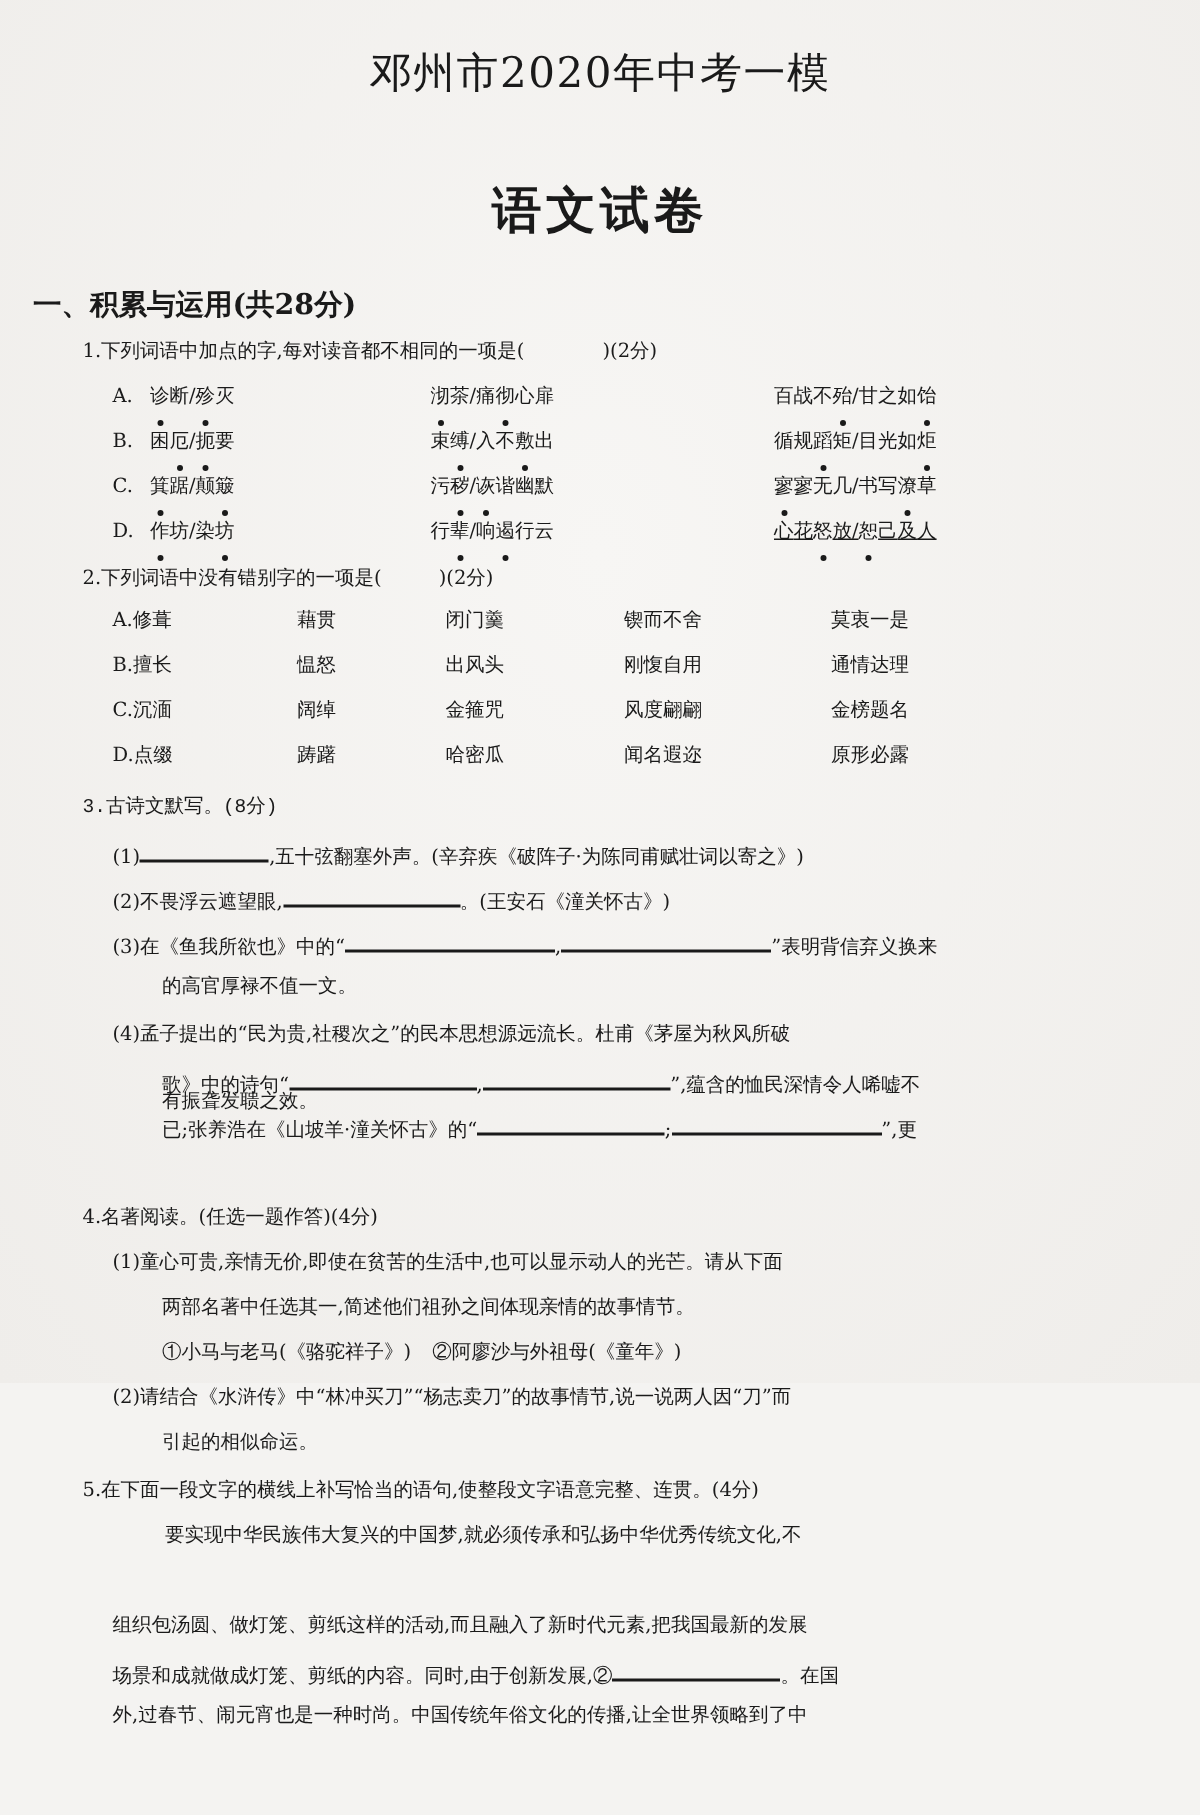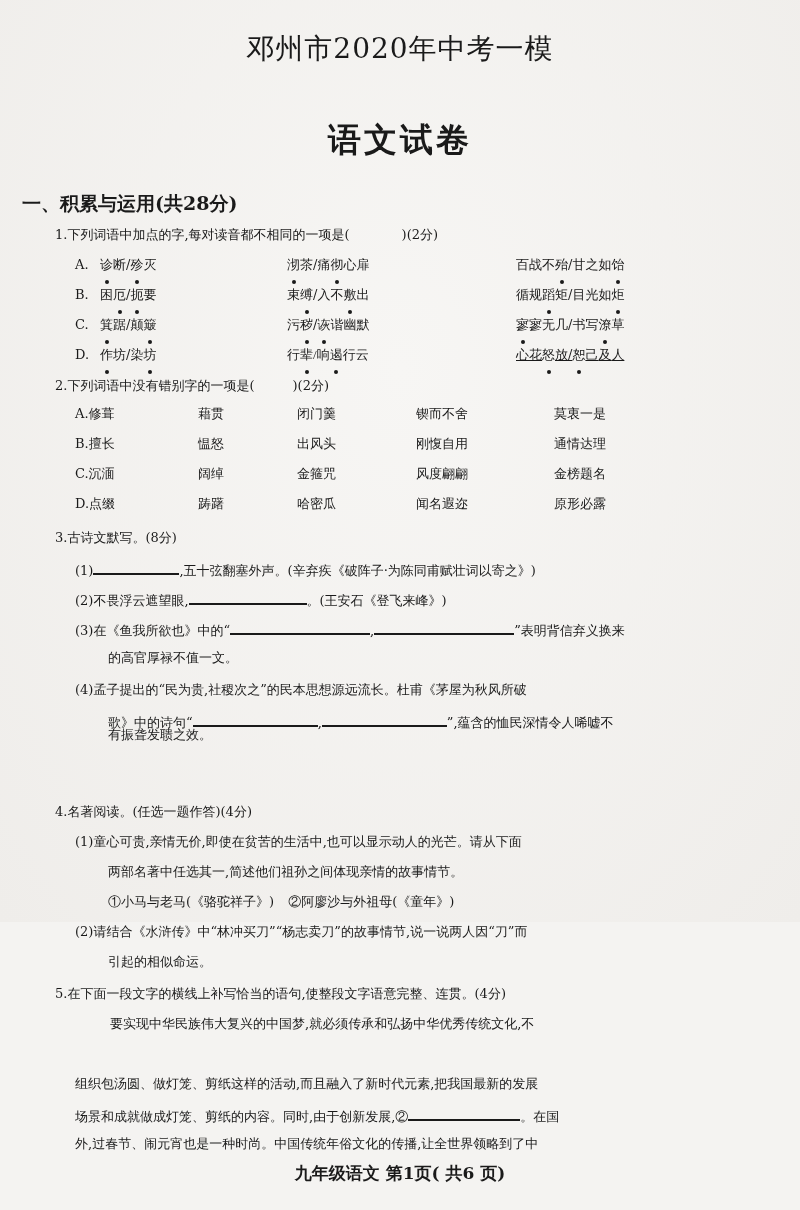--- a/index.html
+++ b/index.html
@@ -47,21 +47,21 @@
       <div class="line" style="left: 75px; top: 282px;">B.</div>
       <div class="line" style="left: 100px; top: 282px;"><span>困</span><span class="emph">厄</span><span>/</span><span class="emph">扼</span><span>要</span></div>
       <div class="line" style="left: 287px; top: 282px;"><span>束</span><span class="emph">缚</span><span>/</span><span>入</span><span>不</span><span class="emph">敷</span><span>出</span></div>
       <div class="line" style="left: 516px; top: 282px;"><span>循</span><span>规</span><span class="emph">蹈</span><span>矩</span><span>/</span><span>目</span><span>光</span><span>如</span><span class="emph">炬</span></div>
       <div class="line" style="left: 75px; top: 312px;">C.</div>
       <div class="line" style="left: 100px; top: 312px;"><span class="emph">箕</span><span>踞</span><span>/</span><span>颠</span><span class="emph">簸</span></div>
       <div class="line" style="left: 287px; top: 312px;"><span>污</span><span class="emph">秽</span><span>/</span><span class="emph">诙</span><span>谐</span><span>幽</span><span>默</span></div>
       <div class="line" style="left: 516px; top: 312px;"><span class="emph">寥</span><span>寥</span><span>无</span><span>几</span><span>/</span><span>书</span><span>写</span><span class="emph">潦</span><span>草</span></div>
       <div class="line" style="left: 75px; top: 342px;">D.</div>
       <div class="line" style="left: 100px; top: 342px;"><span class="emph">作</span><span>坊</span><span>/</span><span>染</span><span class="emph">坊</span></div>
-      <div class="line" style="left: 287px; top: 342px; font-family: Liberation Serif, serif;"><span>行</span><span class="emph">辈</span><span>/</span><span>响</span><span class="emph">遏</span><span>行</span><span>云</span></div>
+      <div class="line" style="left: 287px; top: 342px;"><span>行</span><span class="emph">辈</span><span>/</span><span>响</span><span class="emph">遏</span><span>行</span><span>云</span></div>
       <div class="line" style="left: 516px; top: 342px; text-decoration: underline;"><span>心</span><span>花</span><span class="emph">怒</span><span>放</span><span>/</span><span class="emph">恕</span><span>己</span><span>及</span><span>人</span></div>
     </div>
 
   <div class="line" style="left:55px; top:373px;">
     <span>2.下列词语中没有错别字的一项是(</span><span style="display:inline-block;width:38px;"></span><span>)(2分)</span>
   </div>
   <div>
     <div class="line" style="left:75px; top:401px;">
       <span class="col" style="left:0">A.修葺</span>
       <span class="col" style="left:123px">藉贯</span>
@@ -85,48 +85,50 @@
     </div>
     <div class="line" style="left:75px; top:491px;">
       <span class="col" style="left:0">D.点缀</span>
       <span class="col" style="left:123px">踌躇</span>
       <span class="col" style="left:222px">哈密瓜</span>
       <span class="col" style="left:341px">闻名遐迩</span>
       <span class="col" style="left:479px">原形必露</span>
     </div>
   </div>
 
-  <div class="line" style="left:55px; top:525px;">3.古诗文默写。(8分)</div>
+  <div class="line" style="left:55px; top:525px;font-family:Liberation Mono, monospace;">3.古诗文默写。(8分)</div>
   <div class="line" style="left:75px; top:555px;">
     <span>(1)</span><span class="blank" style="width:86px"></span><span>,五十弦翻塞外声。(辛弃疾《破阵子·为陈同甫赋壮词以寄之》)</span>
   </div>
   <div class="line" style="left:75px; top:585px;">
-    <span>(2)不畏浮云遮望眼,</span><span class="blank" style="width:118px"></span><span>。(王安石《登飞来峰》)</span>
+    <span>(2)不畏浮云遮望眼,</span><span class="blank" style="width:118px"></span><span>。(王安石《潼关怀古》)</span>
   </div>
   <div class="line" style="left:75px; top:615px;">
     <span>(3)在《鱼我所欲也》中的“</span><span class="blank" style="width:140px"></span><span>,</span><span class="blank" style="width:140px"></span><span>”表明背信弃义换来</span>
   </div>
   <div class="line" style="left:108px; top:645px;">的高官厚禄不值一文。</div>
   <div class="line" style="left:75px; top:677px;">(4)孟子提出的“民为贵,社稷次之”的民本思想源远流长。杜甫《茅屋为秋风所破</div>
   <div class="line" style="left:108px; top:707px;">
     <span>歌》中的诗句“</span><span class="blank" style="width:125px"></span><span>,</span><span class="blank" style="width:125px"></span><span>”,蕴含的恤民深情令人唏嘘不</span>
+  </div>
+  <div class="line" style="left:108px; top:737px;">
+    <span>已;张养浩在《山坡羊·潼关怀古》的“</span><span class="blank" style="width:125px"></span><span>;</span><span class="blank" style="width:140px"></span><span>”,更</span>
   </div>
   <div class="line" style="left:108px; top:722px;">有振聋发聩之效。</div>
 
   <div class="line" style="left:55px; top:799px;">4.名著阅读。(任选一题作答)(4分)</div>
   <div class="line" style="left:75px; top:829px;">(1)童心可贵,亲情无价,即使在贫苦的生活中,也可以显示动人的光芒。请从下面</div>
   <div class="line" style="left:108px; top:859px;">两部名著中任选其一,简述他们祖孙之间体现亲情的故事情节。</div>
   <div class="line" style="left:108px; top:889px;">
     <span>①小马与老马(《骆驼祥子》)</span><span style="display:inline-block;width:14px"></span><span>②阿廖沙与外祖母(《童年》)</span>
   </div>
   <div class="line" style="left:75px; top:919px;">(2)请结合《水浒传》中“林冲买刀”“杨志卖刀”的故事情节,说一说两人因“刀”而</div>
   <div class="line" style="left:108px; top:949px;">引起的相似命运。</div>
 
   <div class="line" style="left:55px; top:981px;">5.在下面一段文字的横线上补写恰当的语句,使整段文字语意完整、连贯。(4分)</div>
   <div class="line" style="left:110px; top:1011px;">要实现中华民族伟大复兴的中国梦,就必须传承和弘扬中华优秀传统文化,不</div>
   <div class="line" style="left:75px; top:1071px;">组织包汤圆、做灯笼、剪纸这样的活动,而且融入了新时代元素,把我国最新的发展</div>
   <div class="line" style="left:75px; top:1101px;">
     <span>场景和成就做成灯笼、剪纸的内容。同时,由于创新发展,②</span><span class="blank" style="width:112px"></span><span>。在国</span>
   </div>
   <div class="line" style="left:75px; top:1131px; ">外,过春节、闹元宵也是一种时尚。中国传统年俗文化的传播,让全世界领略到了中</div>
 
-  <div class="footer" style="top:1162px;">九年级语文  第1页( 共6 页)</div>
 </div>
 
 </body></html>

